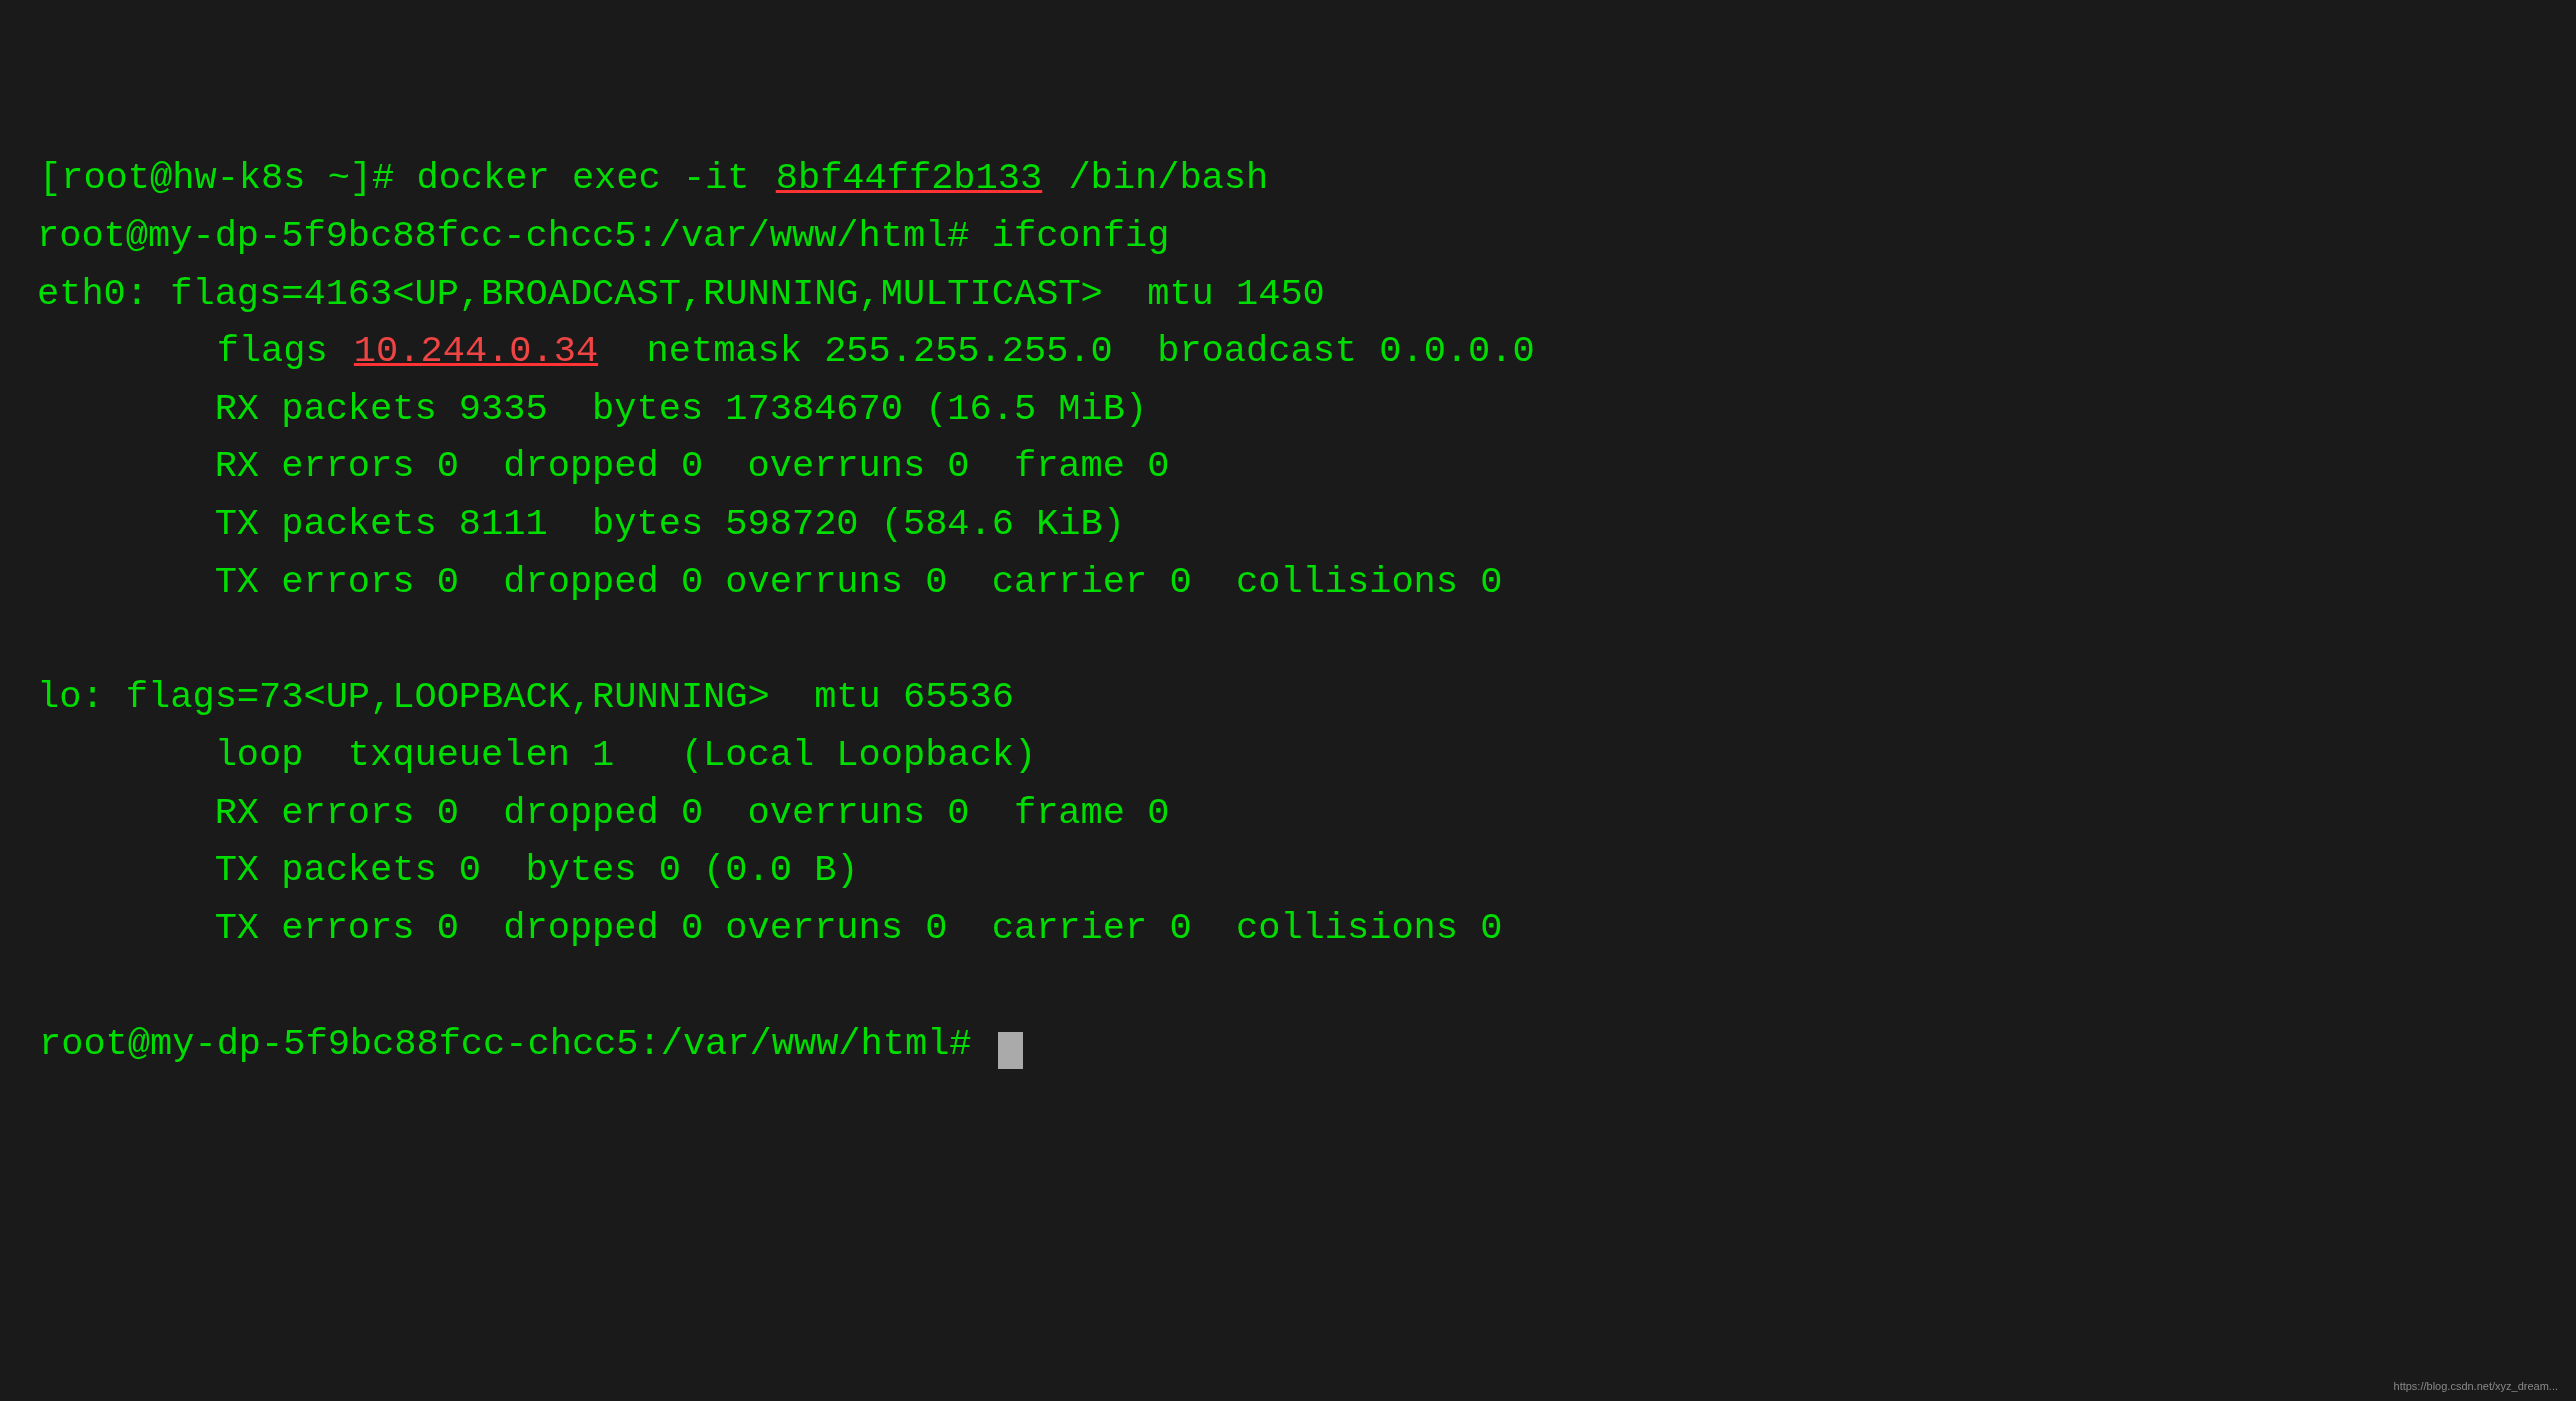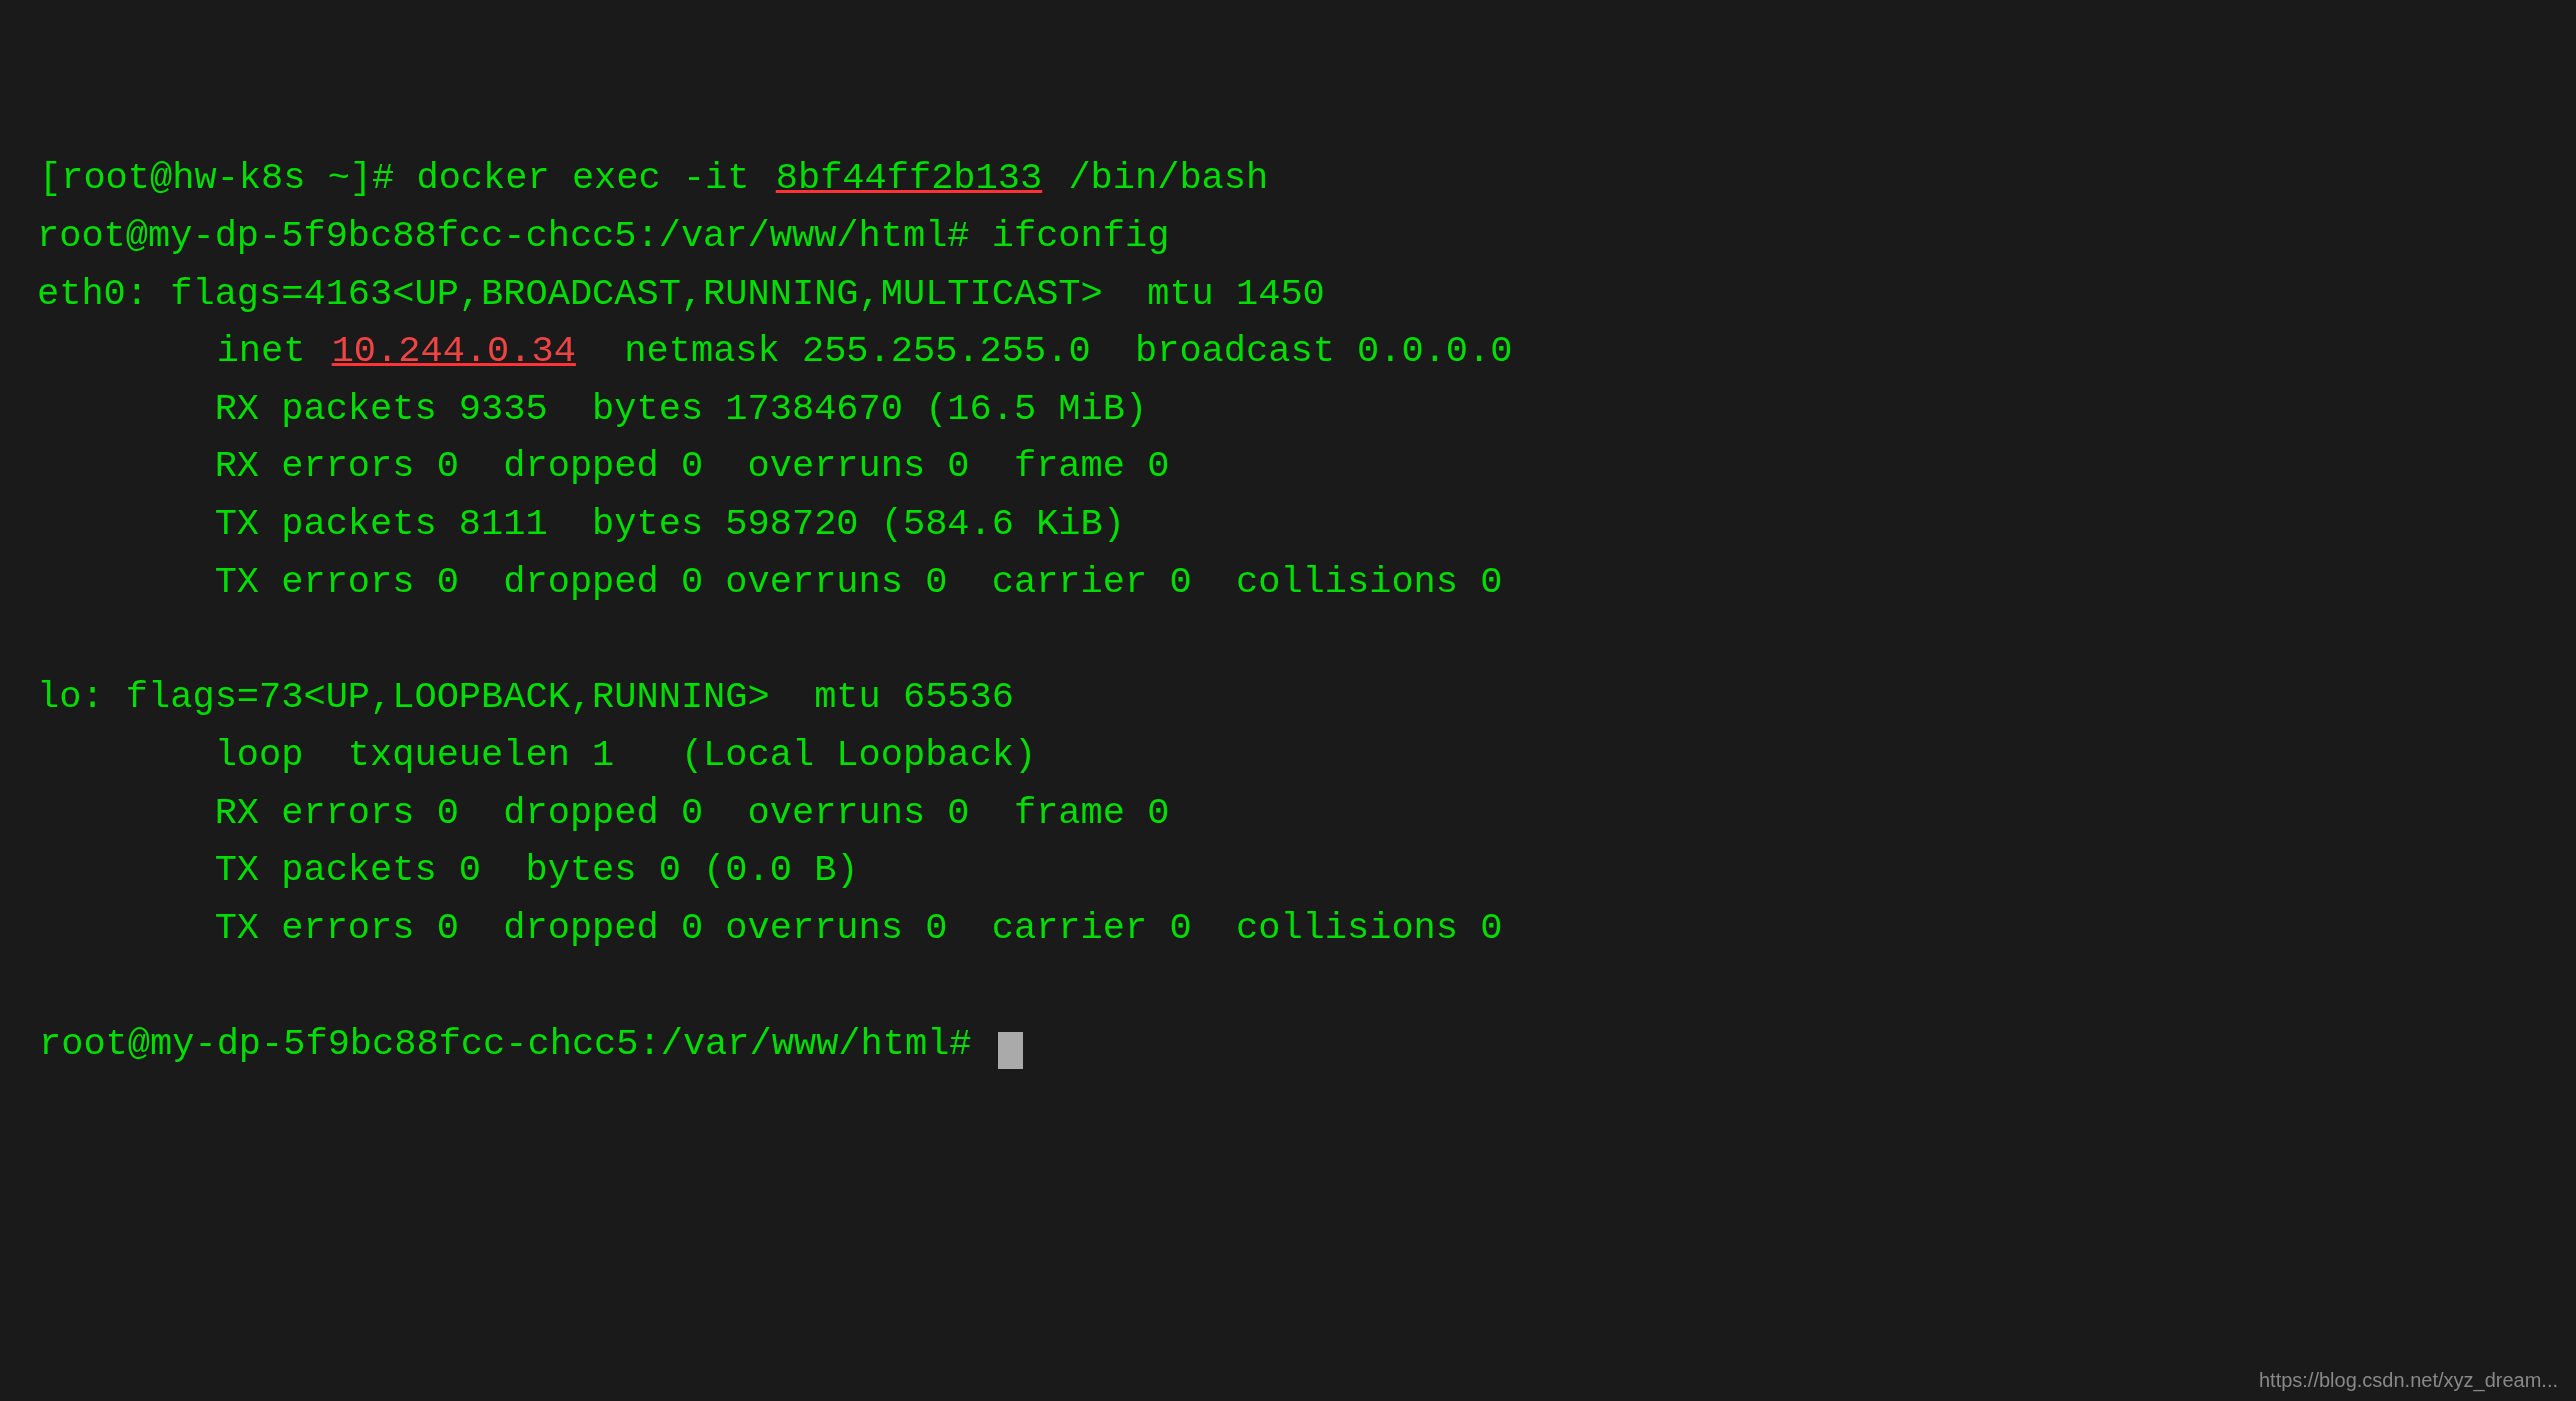--- a/index.html
+++ b/index.html
@@ -48,21 +48,21 @@
     .ip-underline {
       color: #ef4444;
       text-decoration: underline;
       text-decoration-color: #ff3333;
     }
 
     .watermark {
       position: absolute;
       bottom: 7px;
       right: 18px;
-      font-size: 20px;
+      font-size: 11px;
       color: #888;
       font-family: Arial, sans-serif;
       white-space: nowrap;
     }
 
     .cursor {
       display: inline-block;
       width: 25px;
       height: 37px;
       background-color: #aaaaaa;
@@ -80,21 +80,21 @@
 
 <div class="terminal">
   <div class="terminal-content">
 
     <span class="line"><span>[root@hw-k8s ~]# docker exec -it </span><span class="container-id">8bf44ff2b133</span><span> /bin/bash</span></span>
 
     <span class="line">root@my-dp-5f9bc88fcc-chcc5:/var/www/html# ifconfig</span>
 
     <span class="line">eth0: flags=4163&lt;UP,BROADCAST,RUNNING,MULTICAST&gt;  mtu 1450</span>
 
-    <span class="line"><span>        inet </span><span class="ip-underline">10.244.0.34</span><span>  netmask 255.255.255.0  broadcast 0.0.0.0</span></span>
+    <span class="line"><span>        flags </span><span class="ip-underline">10.244.0.34</span><span>  netmask 255.255.255.0  broadcast 0.0.0.0</span></span>
 
 
     <span class="line">        RX packets 9335  bytes 17384670 (16.5 MiB)</span>
 
     <span class="line">        RX errors 0  dropped 0  overruns 0  frame 0</span>
 
     <span class="line">        TX packets 8111  bytes 598720 (584.6 KiB)</span>
 
     <span class="line">        TX errors 0  dropped 0 overruns 0  carrier 0  collisions 0</span>
 

